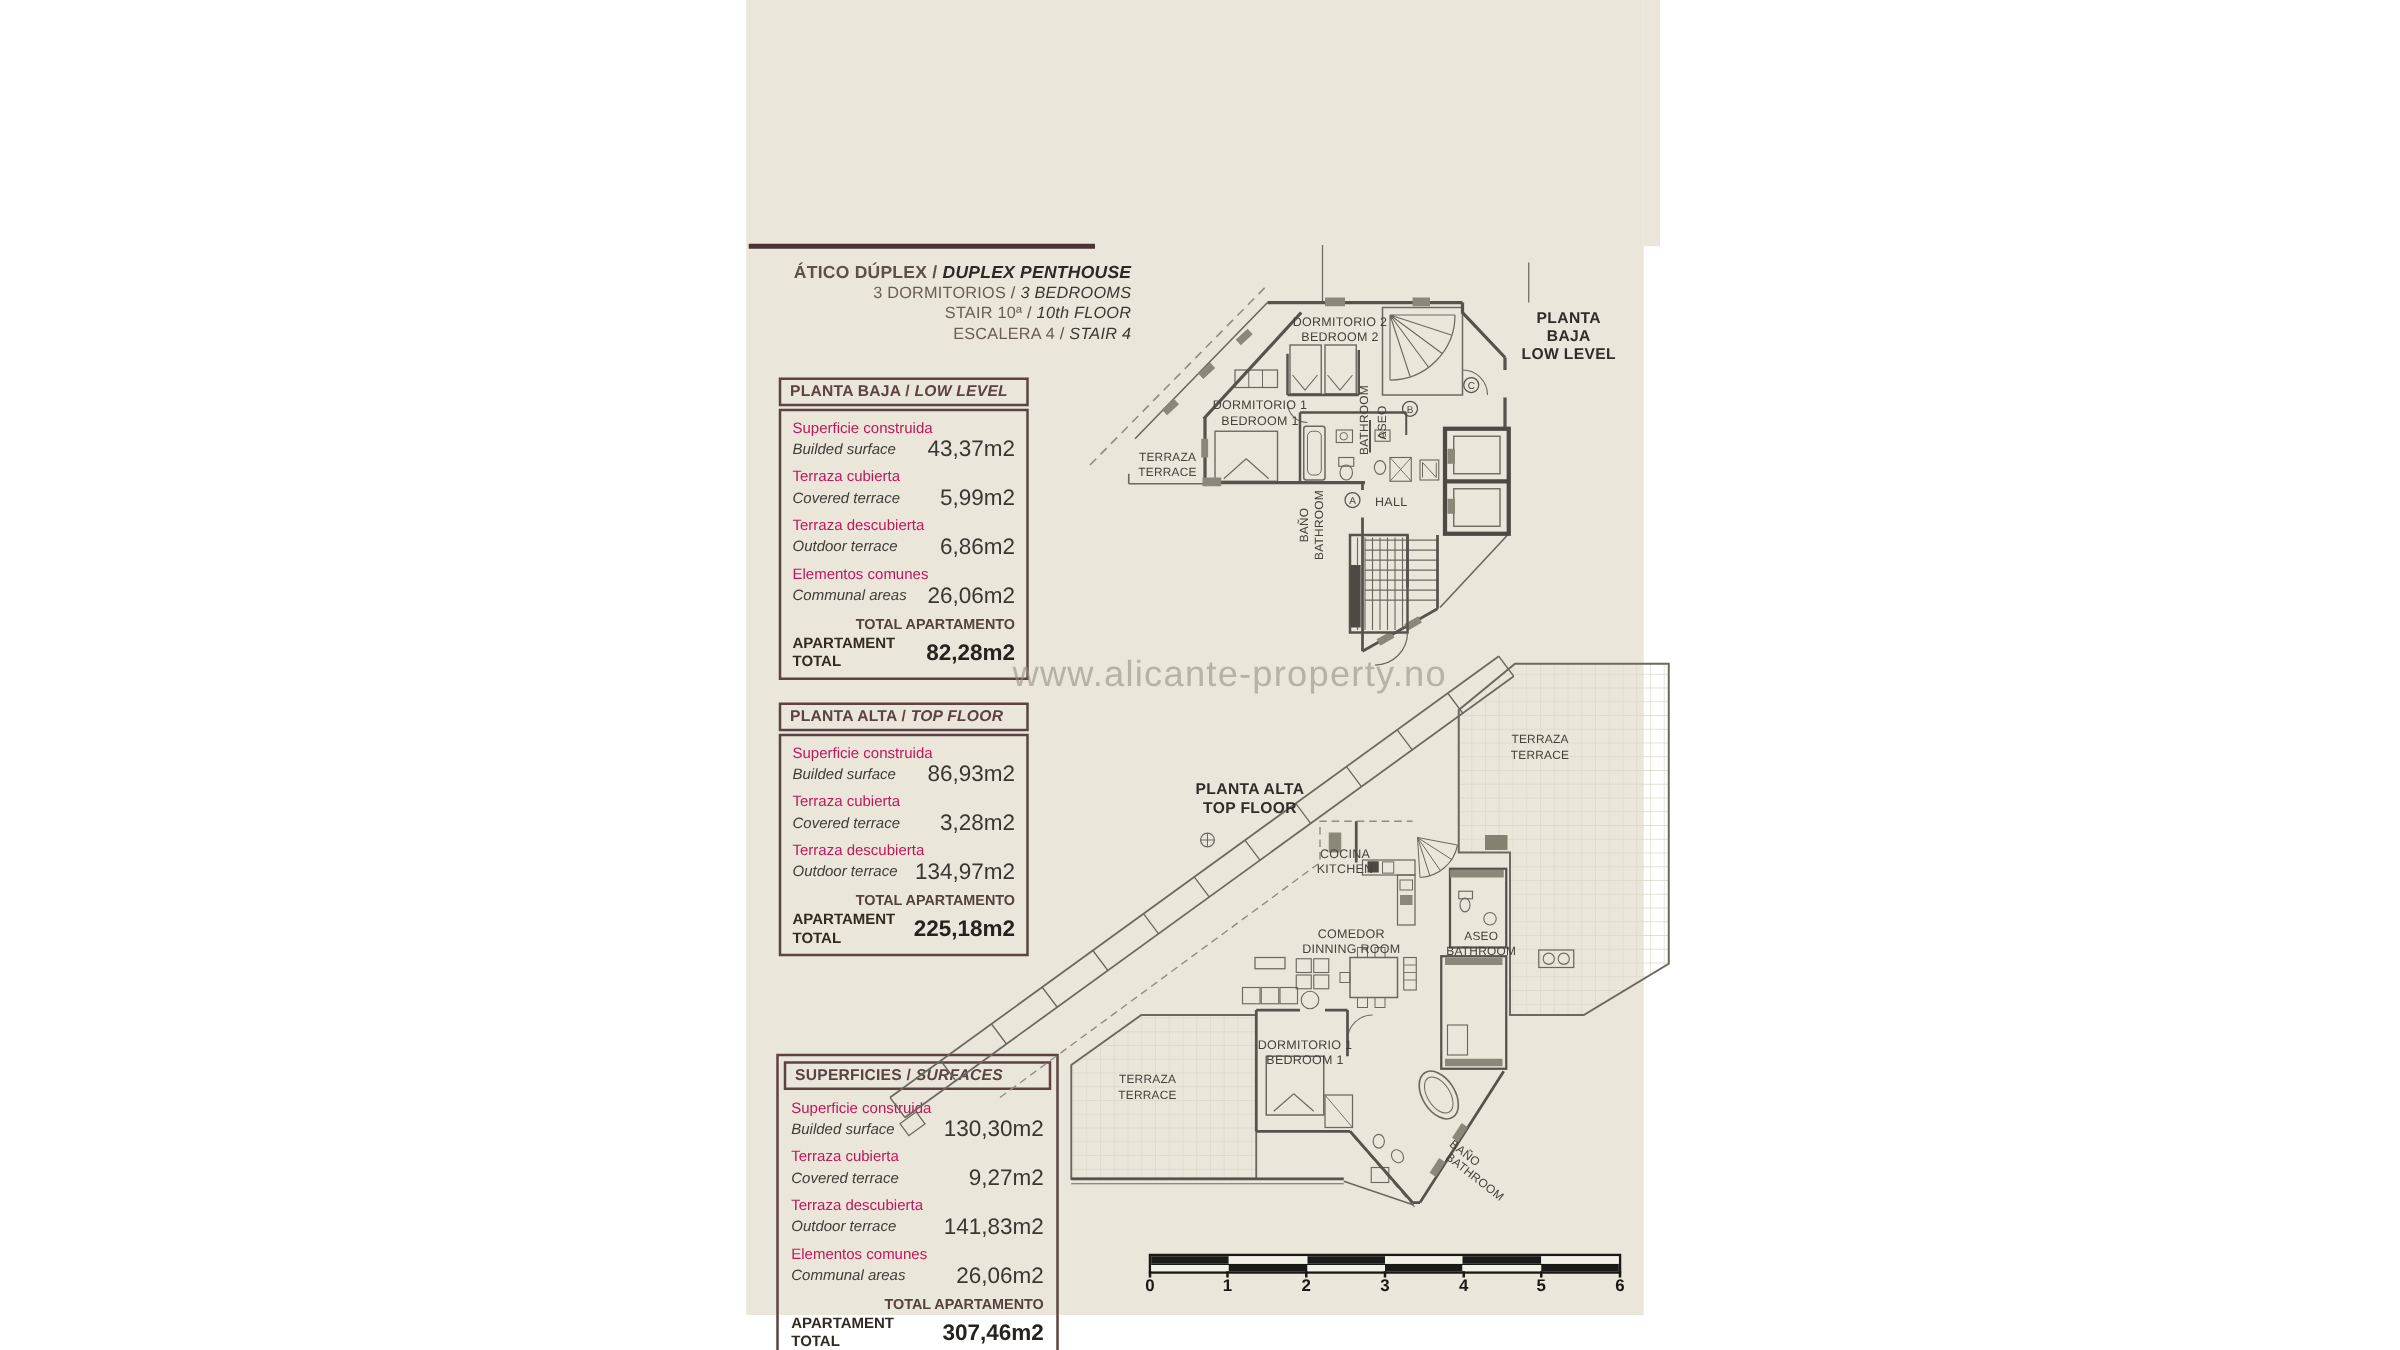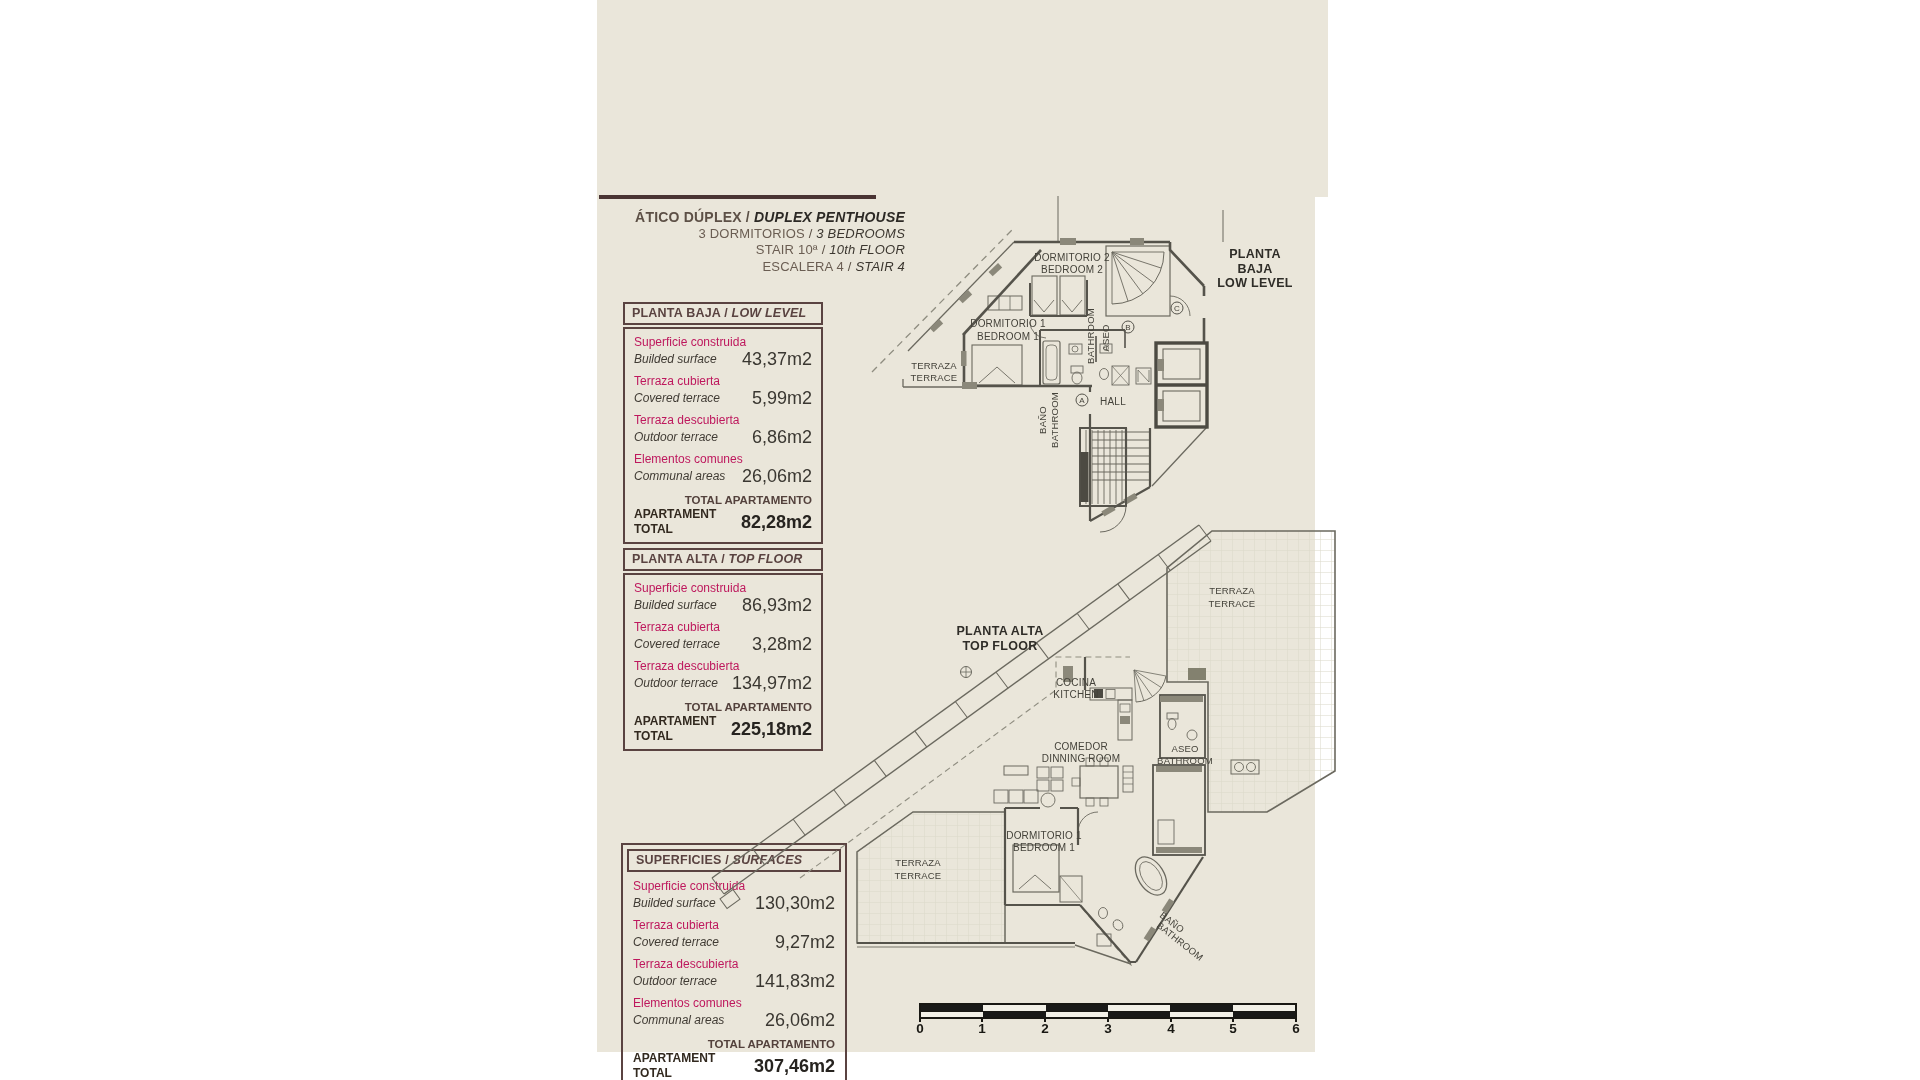--- a/index.html
+++ b/index.html
@@ -30,21 +30,21 @@
   .trow{margin-bottom:5px;}
   .trow .es{font-size:12px;line-height:13px;color:#be185d;}
   .enrow{display:flex;justify-content:space-between;align-items:center;}
   .enrow .en{font-size:12px;line-height:15px;font-style:italic;color:#403B34;}
   .enrow .val{font-size:18px;color:#3A3731;}
   .trow.total{margin-top:7px;margin-bottom:0;}
   .trow.total .es{color:#53413C;font-weight:bold;font-size:11.5px;text-align:right;}
   .trow.total .en2{font-size:12px;font-weight:bold;color:#32291F;font-style:normal;}
   .trow.total .val{font-weight:bold;color:#26231F;font-size:18px;}
   #table-low{left:623px;top:302px;}
-  #table-top{left:623px;top:548px;}
+  #table-top{left:623px;top:562px;}
   #table-surf{left:621px;top:843px;width:214px;border:2px solid #5A4341;padding:4px;}
   #table-surf .thead{margin:0;}
   #table-surf .tbody2{padding:8px 6px 3px 6px;}
 
   
   .plan-title{font-size:12.5px;font-weight:bold;color:#2F2D28;text-align:center;line-height:14.5px;letter-spacing:.3px;}
   #plan1-title{left:1212px;top:247px;width:86px;}
   #plan2-title{left:955px;top:624px;width:90px;}
 
   
@@ -430,20 +430,21 @@
     <text class="rlabel" x="1044" y="839" text-anchor="middle">DORMITORIO 1</text>
     <text class="rlabel" x="1044" y="851" text-anchor="middle">BEDROOM 1</text>
     <text class="slabel" x="1170" y="925" text-anchor="middle" transform="rotate(38 1170 925)">BAÑO</text>
     <text class="slabel" x="1178" y="944" text-anchor="middle" transform="rotate(38 1178 944)">BATHROOM</text>
   </svg>
   <div class="abs plan-title" id="plan2-title">
     <div>PLANTA ALTA</div>
       <div>TOP FLOOR</div>
   </div>
 
+  <div class="abs" id="watermark">www.alicante-property.no</div>
 
   <div class="abs" id="sbar">
     <div class="srow topr">
       <div class="sseg sb"></div>
         <div class="sseg sw"></div>
         <div class="sseg sb"></div>
         <div class="sseg sw"></div>
         <div class="sseg sb"></div>
         <div class="sseg sw"></div>
     </div>

